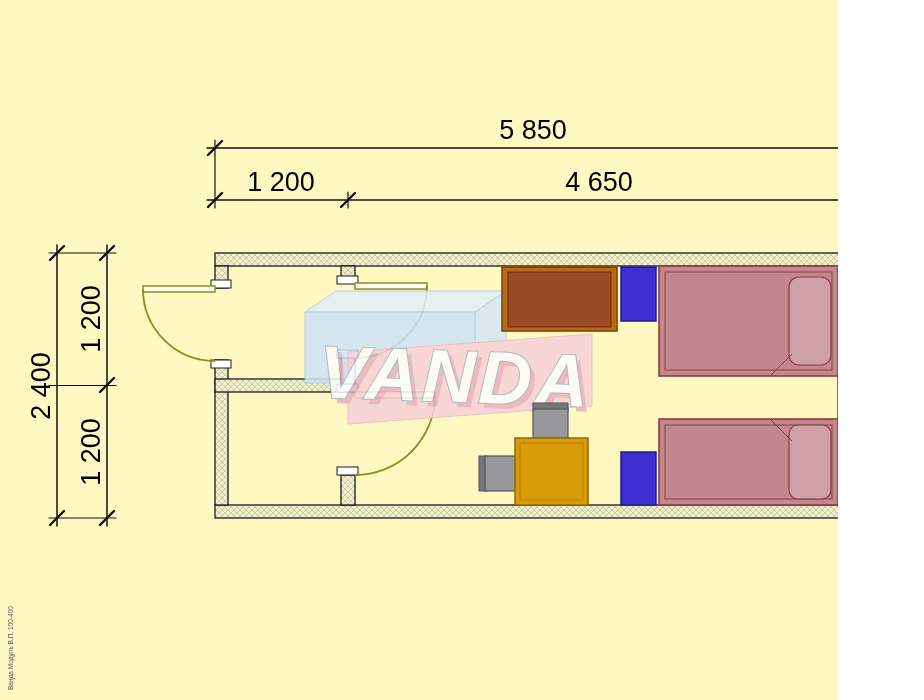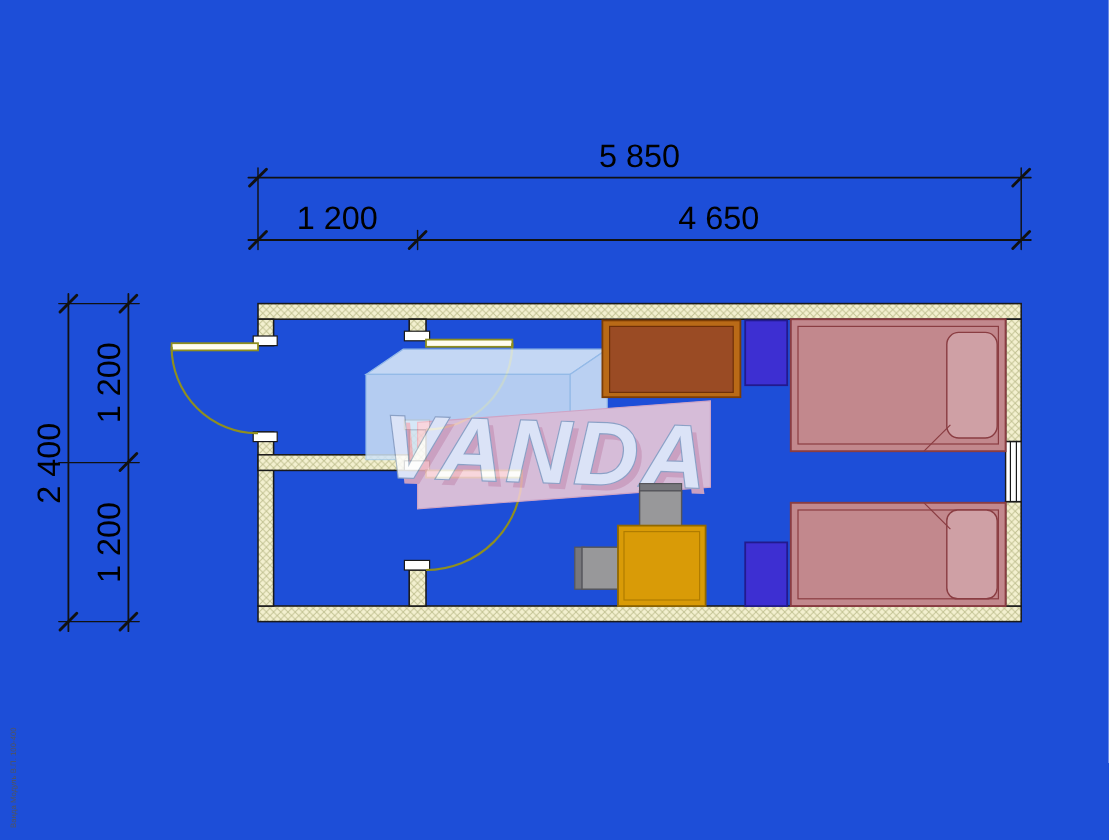--- a/index.html
+++ b/index.html
@@ -1,16 +1,16 @@
 <!DOCTYPE html>
 <html><head>
 <meta charset="utf-8">
 <style>
   html,body{margin:0;padding:0;background:#fff;}
-  #canvas{position:relative;width:924px;height:700px;background:#1d4ed8;
+  #canvas{position:relative;width:838px;height:700px;background:#fef9c3;
           font-family:"Liberation Sans",sans-serif;overflow:hidden;}
   svg{position:absolute;left:0;top:0;}
   .dimtext{font-size:27px;fill:#000;font-family:"Liberation Sans",sans-serif;}
   .cornertext{font-size:6.5px;fill:#555;font-family:"Liberation Sans",sans-serif;}
   .logotext{font-size:74px;font-weight:bold;font-style:italic;letter-spacing:3px;
             font-family:"Liberation Sans",sans-serif;}
 </style>
 </head>
 <body>
 

